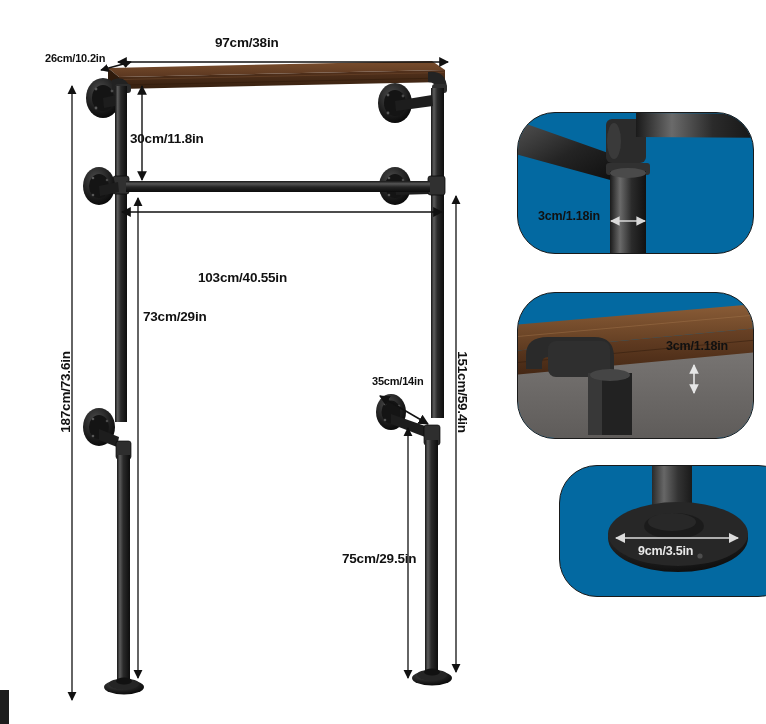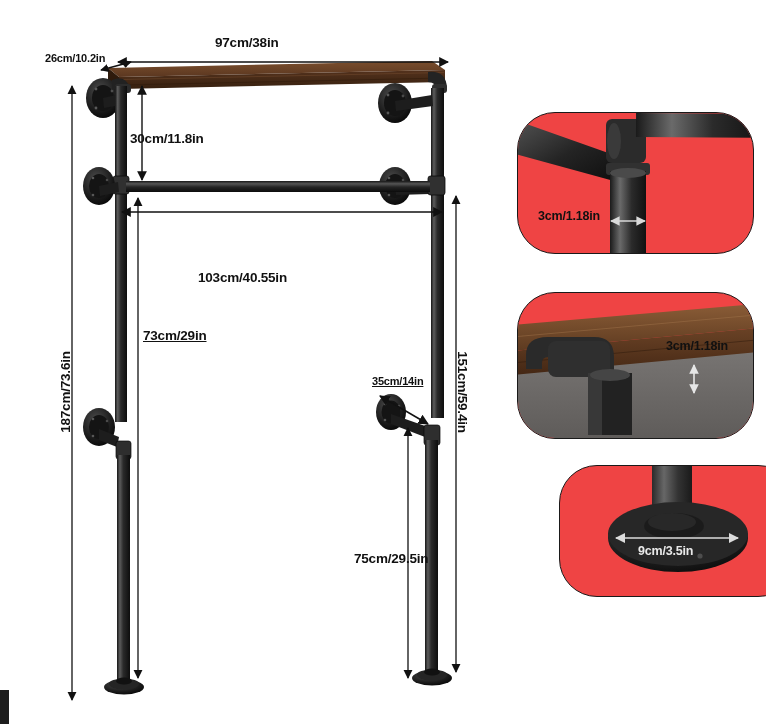--- a/index.html
+++ b/index.html
@@ -9,21 +9,21 @@
   svg.diagram{position:absolute;left:0;top:0;width:766px;height:724px;display:block;}
 
   
   .dim{position:absolute;font-weight:bold;font-size:13.5px;color:#111;
        letter-spacing:-0.2px;white-space:nowrap;line-height:1;}
   .dim.small{font-size:11px;}
   .dim.vert{transform-origin:0 0;}
 
   
   .callout{position:absolute;border:1.6px solid #1a1a1a;border-radius:38px;
-           background:#ef4444;overflow:hidden;}
+           background:#0369a1;overflow:hidden;}
   .callout .inner{position:absolute;left:0;top:0;width:100%;height:100%;}
   .calloutlabel{position:absolute;font-weight:bold;font-size:12.5px;
                 color:#111;white-space:nowrap;letter-spacing:-0.2px;}
   .calloutlabel.light{color:#e9e9e9;}
   .edge-strip{position:absolute;background:#1d1d1d;}
 </style>
 </head>
 <body>
 
 <div class="stage">
@@ -196,27 +196,27 @@
   <div class="dim small" style="left:45px; top:53px;">26cm/10.2in</div>
 
   <div class="dim" style="left:215px; top:36px;">97cm/38in</div>
 
   <div class="dim" style="left:130px; top:132px;">30cm/11.8in</div>
 
   <div class="dim" style="left:198px; top:227px;margin-top:44px;">103cm/40.55in</div>
 
   <div class="dim vert" style="left:66px; top:392px; transform:rotate(-90deg) translate(-50%,-50%);">187cm/73.6in</div>
 
-  <div class="dim" style="left:143px; top:329px;text-decoration:underline;">73cm/29in</div>
+  <div class="dim" style="left:143px; top:310px;">73cm/29in</div>
 
   <div class="dim vert" style="left:462px; top:392px; transform:rotate(90deg) translate(-50%,-50%);">151cm/59.4in</div>
 
-  <div class="dim small" style="left:372px; top:376px;text-decoration:underline;">35cm/14in</div>
-
-  <div class="dim" style="left:342px; top:552px;margin-left:12px;">75cm/29.5in</div>
+  <div class="dim small" style="left:372px; top:376px;">35cm/14in</div>
+
+  <div class="dim" style="left:342px; top:552px;">75cm/29.5in</div>
 
   <div class="callout" style="left:517px; top:112px; width:235px; height:140px;">
     <svg class="inner" viewBox="0 0 235 140">
       <defs>
         <linearGradient id="cpV" x1="0" y1="0" x2="1" y2="0">
           <stop offset="0%" stop-color="#1a1a1a"></stop>
             <stop offset="28%" stop-color="#6a6a6a"></stop>
           <stop offset="60%" stop-color="#2b2b2b"></stop>
             <stop offset="100%" stop-color="#111"></stop>
         </linearGradient>

